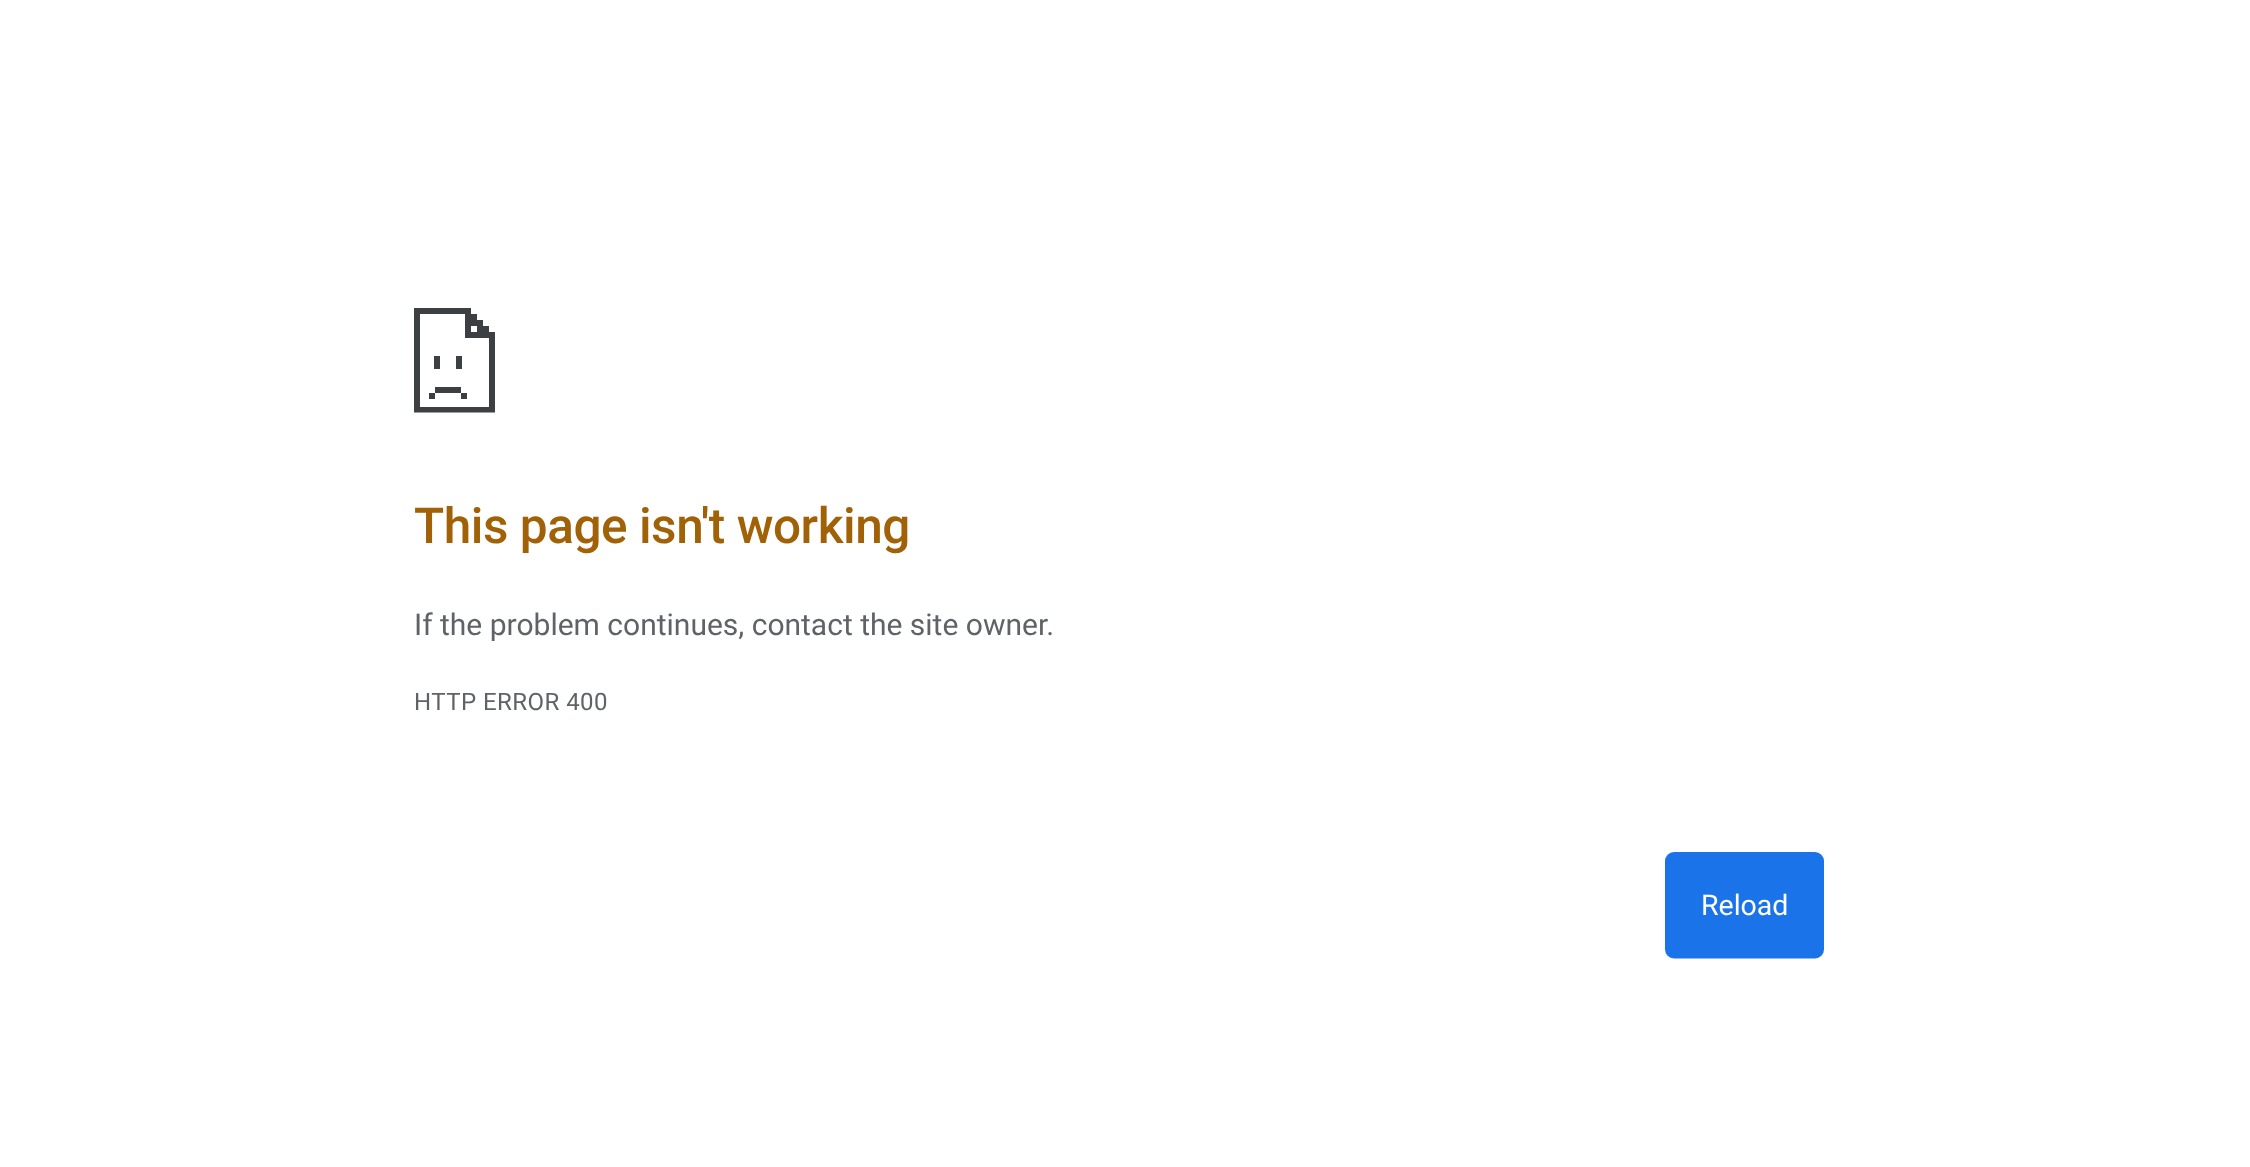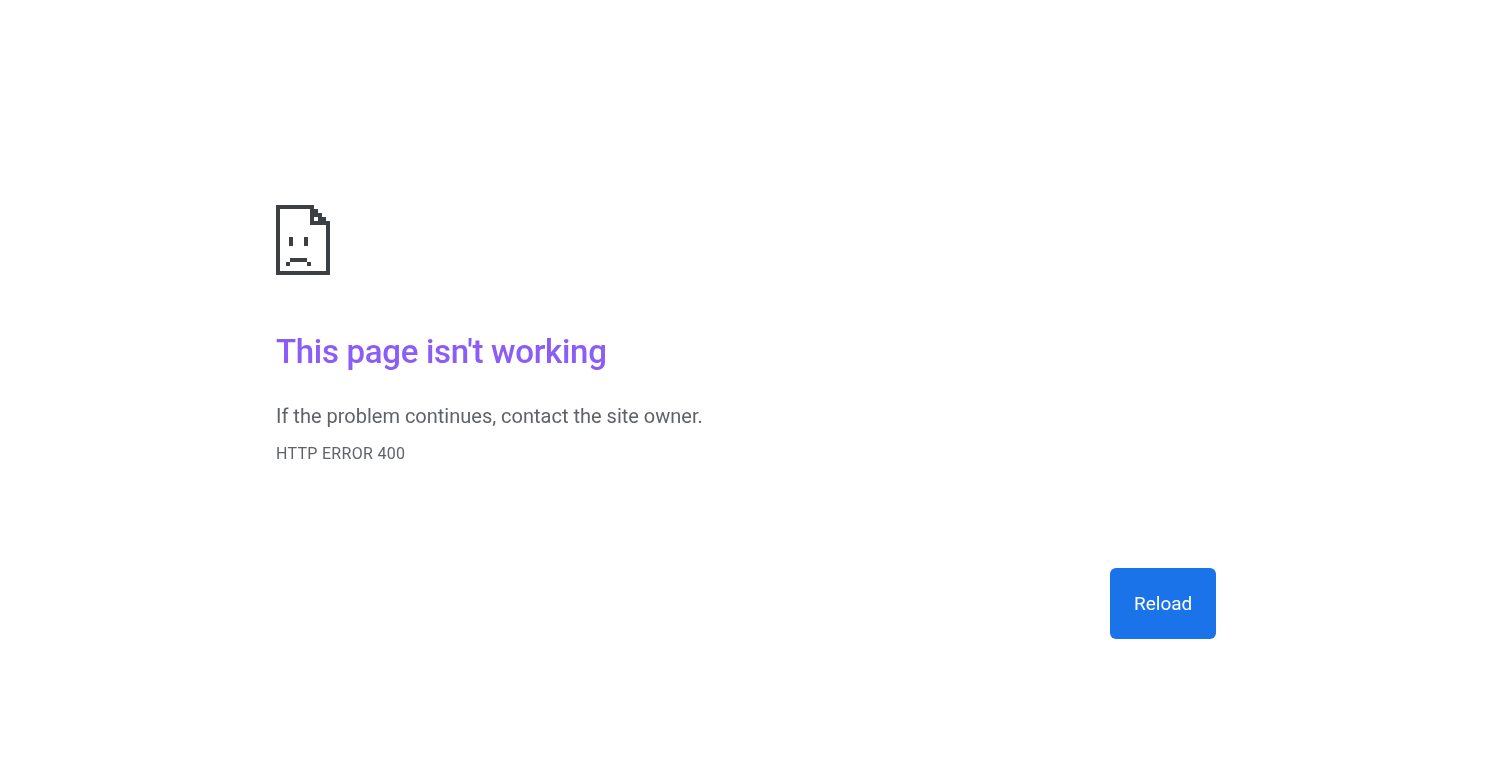--- a/index.html
+++ b/index.html
@@ -19,29 +19,29 @@
       left: 276px;
       top: 205px;
       width: 940px;
     }
     .error-icon {
       margin-bottom: 52px;
     }
     .error-heading {
       font-size: 33px;
       font-weight: 500;
-      color: #8b5cf6;
+      color: #a16207;
       letter-spacing: -0.3px;
       margin-bottom: 28px;
       line-height: 1.3;
     }
     .error-message {
       font-size: 20px;
       color: #5f6368;
-      margin-bottom: 14px;
+      margin-bottom: 28px;
       line-height: 1.4;
     }
     .error-code {
       font-size: 16px;
       color: #5f6368;
       text-transform: uppercase;
       letter-spacing: 0.3px;
     }
     .reload-button {
       position: absolute;

